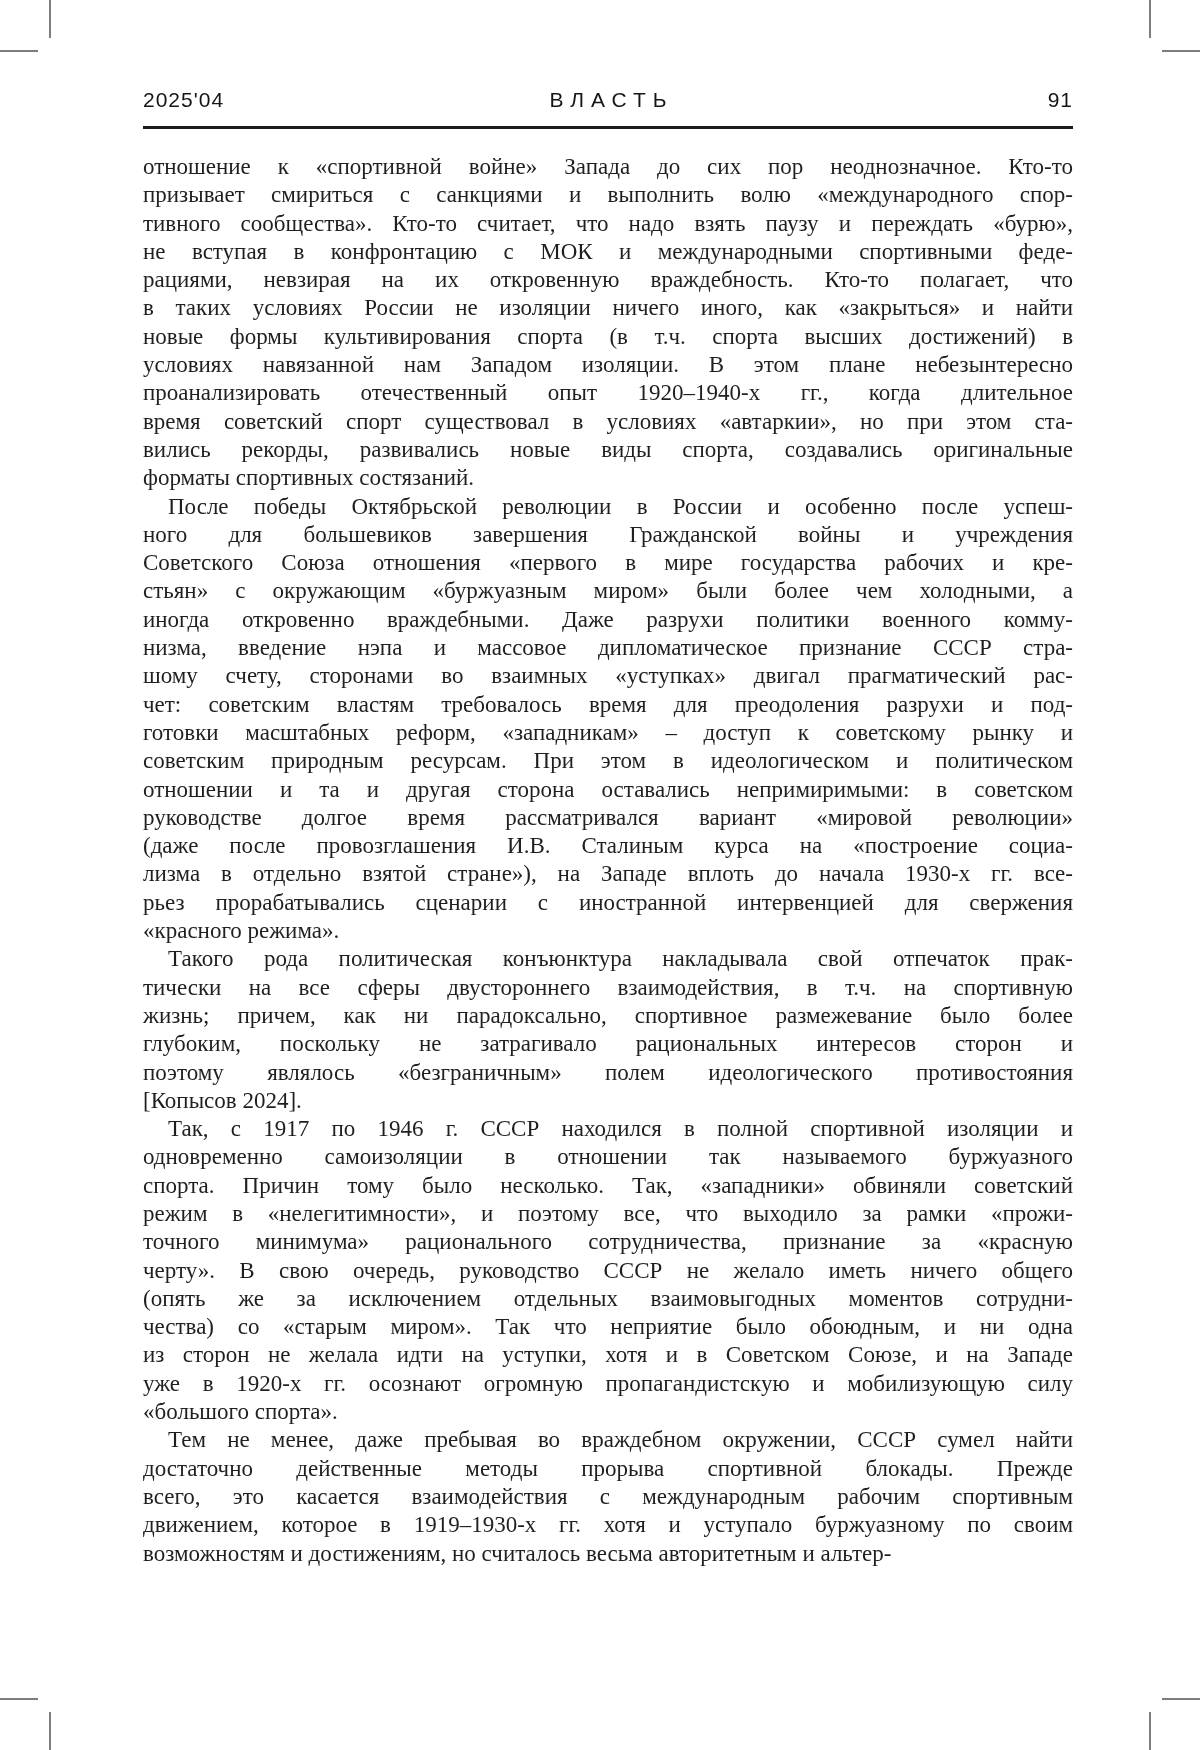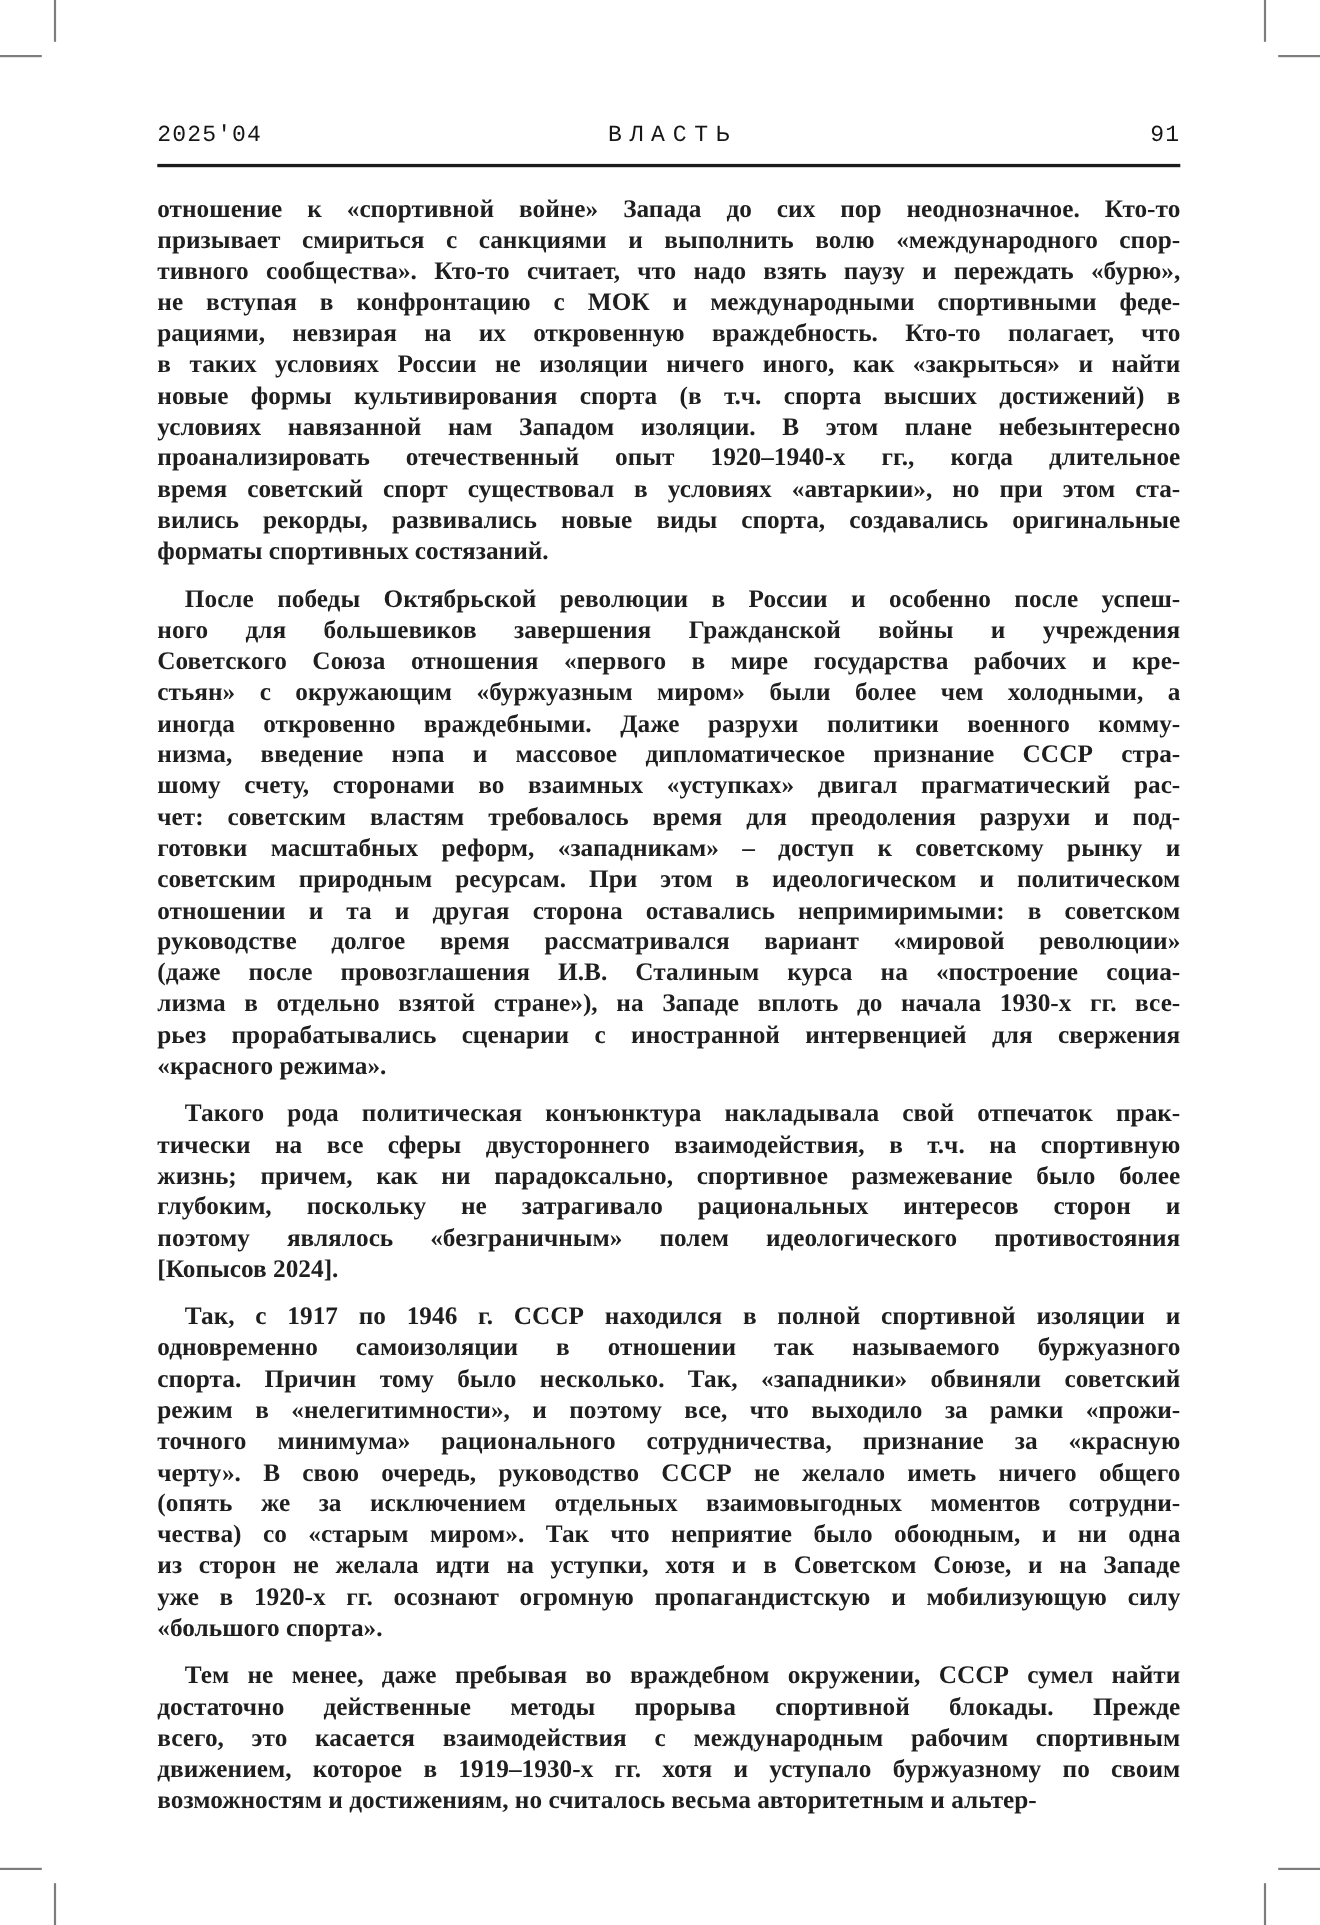--- a/index.html
+++ b/index.html
@@ -33,48 +33,48 @@
   .content {
     position: absolute;
     left: 143px;
     top: 0;
     width: 930px;
   }
   .running-head {
     display: grid;
     grid-template-columns: 1fr auto 1fr;
     align-items: baseline;
-    padding-top: 112px;
-    font-family: Liberation Mono, monospace;
+    padding-top: 88px;
+    font-family: Liberation Sans, sans-serif;
     font-size: 21px;
     letter-spacing: 1px;
     color: #161616;
   }
   .running-head .issue { justify-self: start; }
   .running-head .title { justify-self: center; letter-spacing: 7px; margin-right: -7px; }
   .running-head .pagenum { justify-self: end; margin-left: 48px; }
   .head-rule {
     margin-top: 14px;
     height: 3px;
     background: var(--rule-color);
   }
   .body-text {
     margin-top: 24px;
     font-size: 23px;
     line-height: 28.3px;
     color: var(--text-color);
   }
-  .paragraph { margin: 0; font-weight: bold; }
+  .paragraph { margin: 0; }
   .line {
     text-align: justify;
     text-align-last: justify;
     white-space: normal;
   }
   .line.last { text-align-last: left; }
-  .line.indent { text-indent: 25px; margin-top: 15px; }
+  .line.indent { text-indent: 25px; }
 </style>
 </head>
 <body>
 
 <div class="page">
 
   <div class="crop v tl-v"></div>
   <div class="crop h tl-h"></div>
   <div class="crop v tr-v"></div>
   <div class="crop h tr-h"></div>

